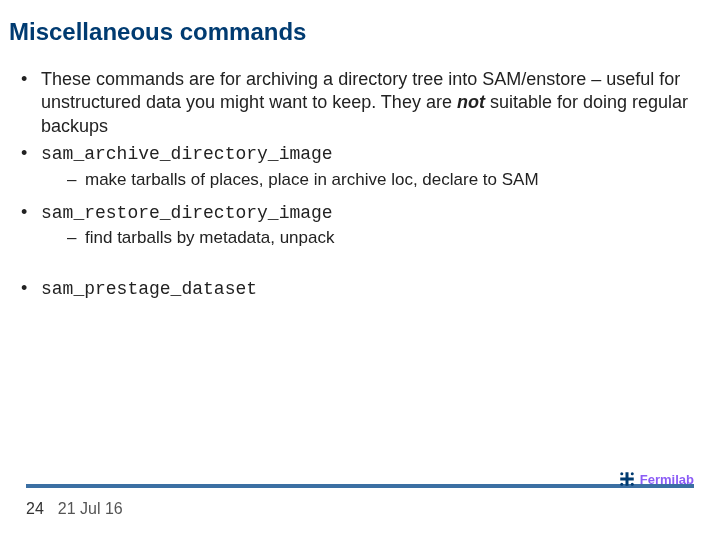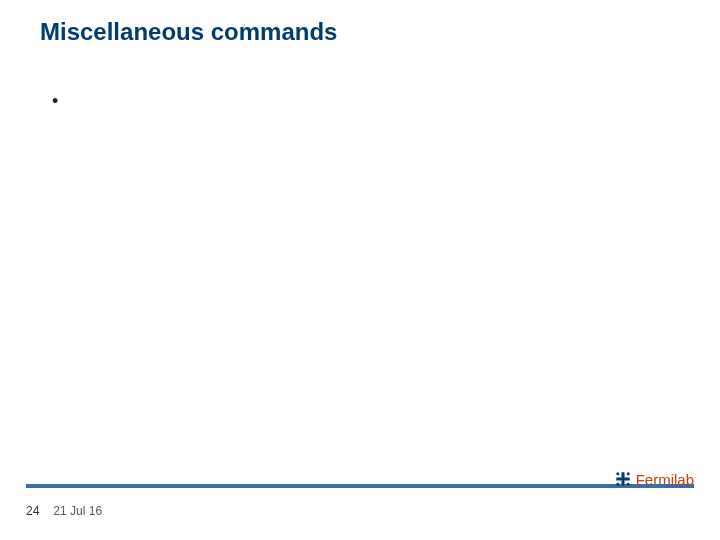--- a/index.html
+++ b/index.html
@@ -1,48 +1,64 @@
 <!DOCTYPE html>
 <html><head>
 <meta charset="utf-8">
 <style>
   * { margin: 0; padding: 0; box-sizing: border-box; }
   html, body { width: 720px; height: 540px; font-family: Arial, Helvetica, sans-serif; background: #fff; color: #222; }
-  .slide { width: 720px; height: 540px; position: relative; padding: 18px 26px 0 40px; }
+  .slide { width: 720px; height: 540px; position: relative; padding: 18px 26px 0 9px; }
   .title { color: #003b71; font-size: 24px; font-weight: bold; margin-bottom: 22px; }
   ul.top { list-style: none; padding-left: 12px; }
   ul.top > li { position: relative; padding-left: 20px; font-size: 18px; line-height: 1.3; margin-bottom: 4px; }
   ul.top > li::before { content: "•"; position: absolute; left: 0; top: 0; font-size: 18px; color: #222; }
   ul.sub { list-style: none; padding-left: 26px; margin-top: 2px; margin-bottom: 10px; }
   ul.sub > li { position: relative; padding-left: 18px; font-size: 17px; line-height: 1.3; }
   ul.sub > li::before { content: "–"; position: absolute; left: 0; top: 0; }
   .mono { font-family: "Courier New", Courier, monospace; }
   .em { font-style: italic; }
   .bold { font-weight: bold; }
   .gap { height: 18px; }
   .footer-line { position: absolute; left: 26px; right: 26px; bottom: 52px; height: 4px; background: #3b6fa3; }
-  .footer { position: absolute; left: 26px; bottom: 22px; font-size: 12px; color: #555; display: flex; gap: 14px; align-items: center; justify-content: flex-end; }
+  .footer { position: absolute; left: 26px; bottom: 22px; font-size: 16px; color: #555; display: flex; gap: 14px; align-items: center; justify-content: flex-end; }
   .footer .page { color: #333; }
-  .logo { position: absolute; right: 26px; bottom: 48px; display: flex; align-items: center; gap: 4px; color: #c2410c; font-weight: normal; font-size: 15px; transform: translateY(-4px); }
+  .logo { position: absolute; right: 26px; bottom: 48px; display: flex; align-items: center; gap: 4px; color: #8b5cf6; font-weight: bold; font-size: 13px; transform: translateY(-4px); }
   .logo-mark { display: inline-flex; width: 18px; height: 18px; }
   .logo-mark svg { width: 18px; height: 18px; }
 </style>
 </head>
 <body>
 
 <div class="slide">
   <div class="title">Miscellaneous commands</div>
 
   <ul class="top">
+    <li>
+      <span>These commands are for archiving a directory tree into SAM/enstore – useful for unstructured data you might want to keep. They are </span><span class="em bold">not</span><span> suitable for doing regular backups</span>
+    </li>
+    <li>
+      <span class="mono">sam_archive_directory_image</span>
+      <ul class="sub">
+        <li>make tarballs of places, place in archive loc, declare to SAM</li>
+      </ul>
+    </li>
+    <li>
+      <span class="mono">sam_restore_directory_image</span>
+      <ul class="sub">
+        <li>find tarballs by metadata, unpack</li>
+      </ul>
+    </li>
   </ul>
 
   <div class="gap"></div>
 
   <ul class="top">
     <li>
+      <span class="mono">sam_prestage_dataset</span>
     </li>
   </ul>
 
   <div class="footer-line"></div>
 
   <div class="logo">
     <span class="logo-mark">
       <svg viewBox="0 0 24 24">
           <g fill="#003b71">
             <rect x="3" y="10" width="18" height="4"></rect>

